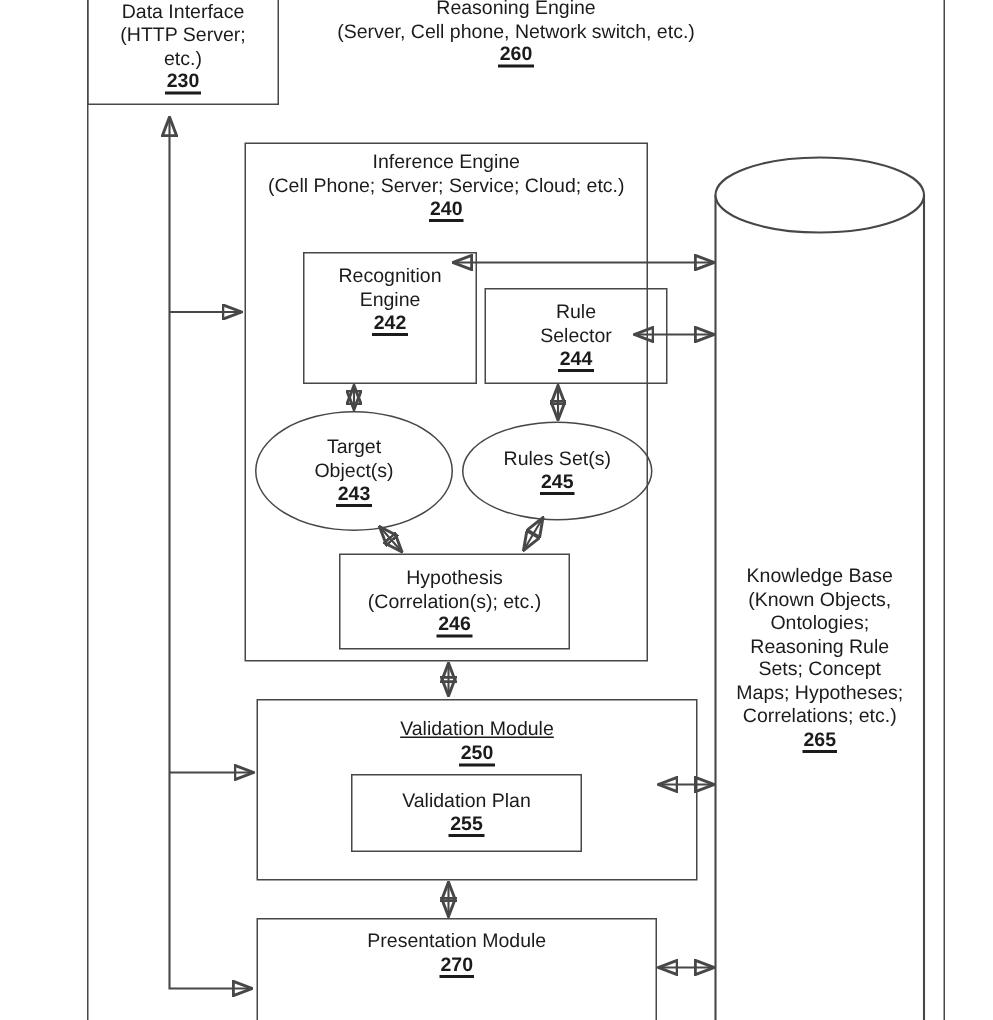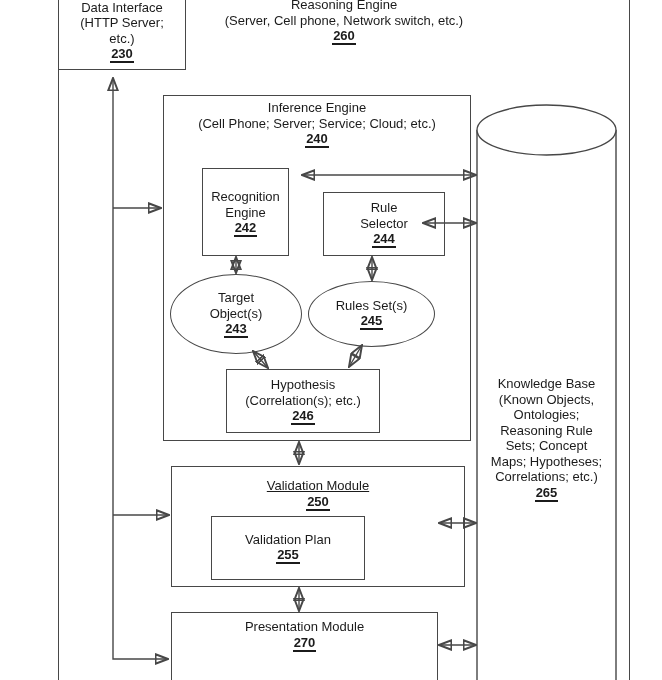--- a/index.html
+++ b/index.html
@@ -41,27 +41,27 @@
     <div class="t"><span class="ref">260</span></div>
   </div>
 
   <div class="box" style="left:58px; top:-14px; width:128px; height:84px; justify-content:flex-end; padding-bottom:6px;">
     <div class="t">Data Interface</div>
     <div class="t">(HTTP Server;</div>
     <div class="t">etc.)</div>
     <div class="t"><span class="ref">230</span></div>
   </div>
 
-  <div class="box" style="left:163px; top:95px; width:308px; height:346px; padding-top:4px;">
+  <div class="box" style="left:163px; top:95px; width:269px; height:346px; padding-top:4px;">
     <div class="t">Inference Engine</div>
     <div class="t">(Cell Phone; Server; Service; Cloud; etc.)</div>
     <div class="t"><span class="ref">240</span></div>
   </div>
 
-  <div class="box" style="left:202px; top:168px; width:87px; height:88px; padding-top:20px;">
+  <div class="box" style="left:202px; top:168px; width:116px; height:88px; padding-top:7px;">
     <div class="t">Recognition</div>
     <div class="t">Engine</div>
     <div class="t"><span class="ref">242</span></div>
   </div>
 
   <div class="box" style="left:323px; top:192px; width:122px; height:64px; justify-content:center;">
     <div class="t">Rule</div>
     <div class="t">Selector</div>
     <div class="t"><span class="ref">244</span></div>
   </div>
@@ -81,21 +81,21 @@
     <div class="t">Hypothesis</div>
     <div class="t">(Correlation(s); etc.)</div>
     <div class="t"><span class="ref">246</span></div>
   </div>
 
   <div class="box" style="left:171px; top:466px; width:294px; height:121px; padding-top:11px;text-decoration:underline;">
     <div class="t">Validation Module</div>
     <div class="t"><span class="ref">250</span></div>
   </div>
 
-  <div class="box" style="left:211px; top:516px; width:154px; height:64px; justify-content:center;">
+  <div class="box" style="left:234px; top:516px; width:154px; height:52px; justify-content:center;">
     <div class="t">Validation Plan</div>
     <div class="t"><span class="ref">255</span></div>
   </div>
 
   <div class="box" style="left:171px; top:612px; width:267px; height:80px; padding-top:6px;">
     <div class="t">Presentation Module</div>
     <div class="t"><span class="ref">270</span></div>
   </div>
 
   <div class="label" style="left:466px; top:376px; width:161px;">

